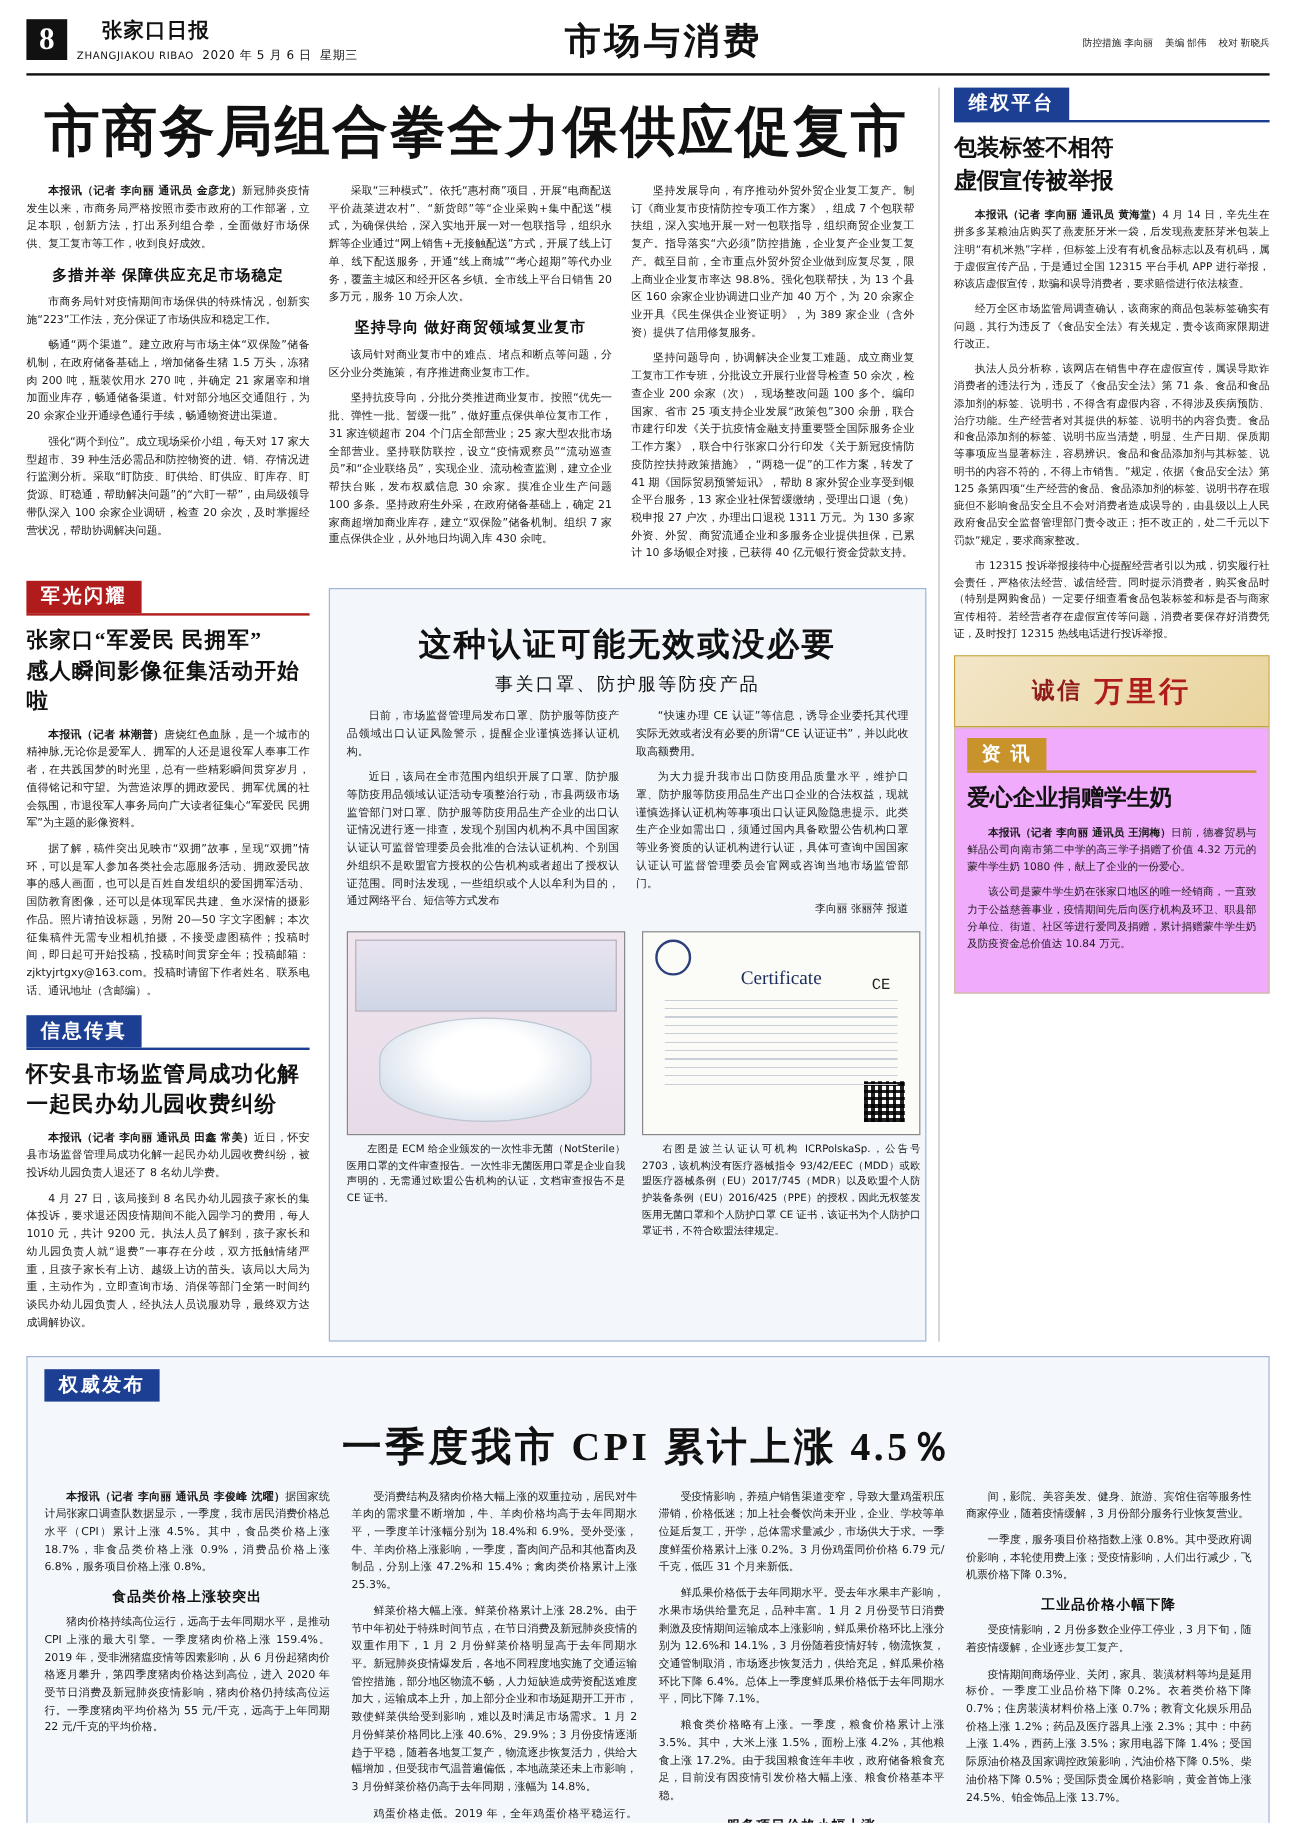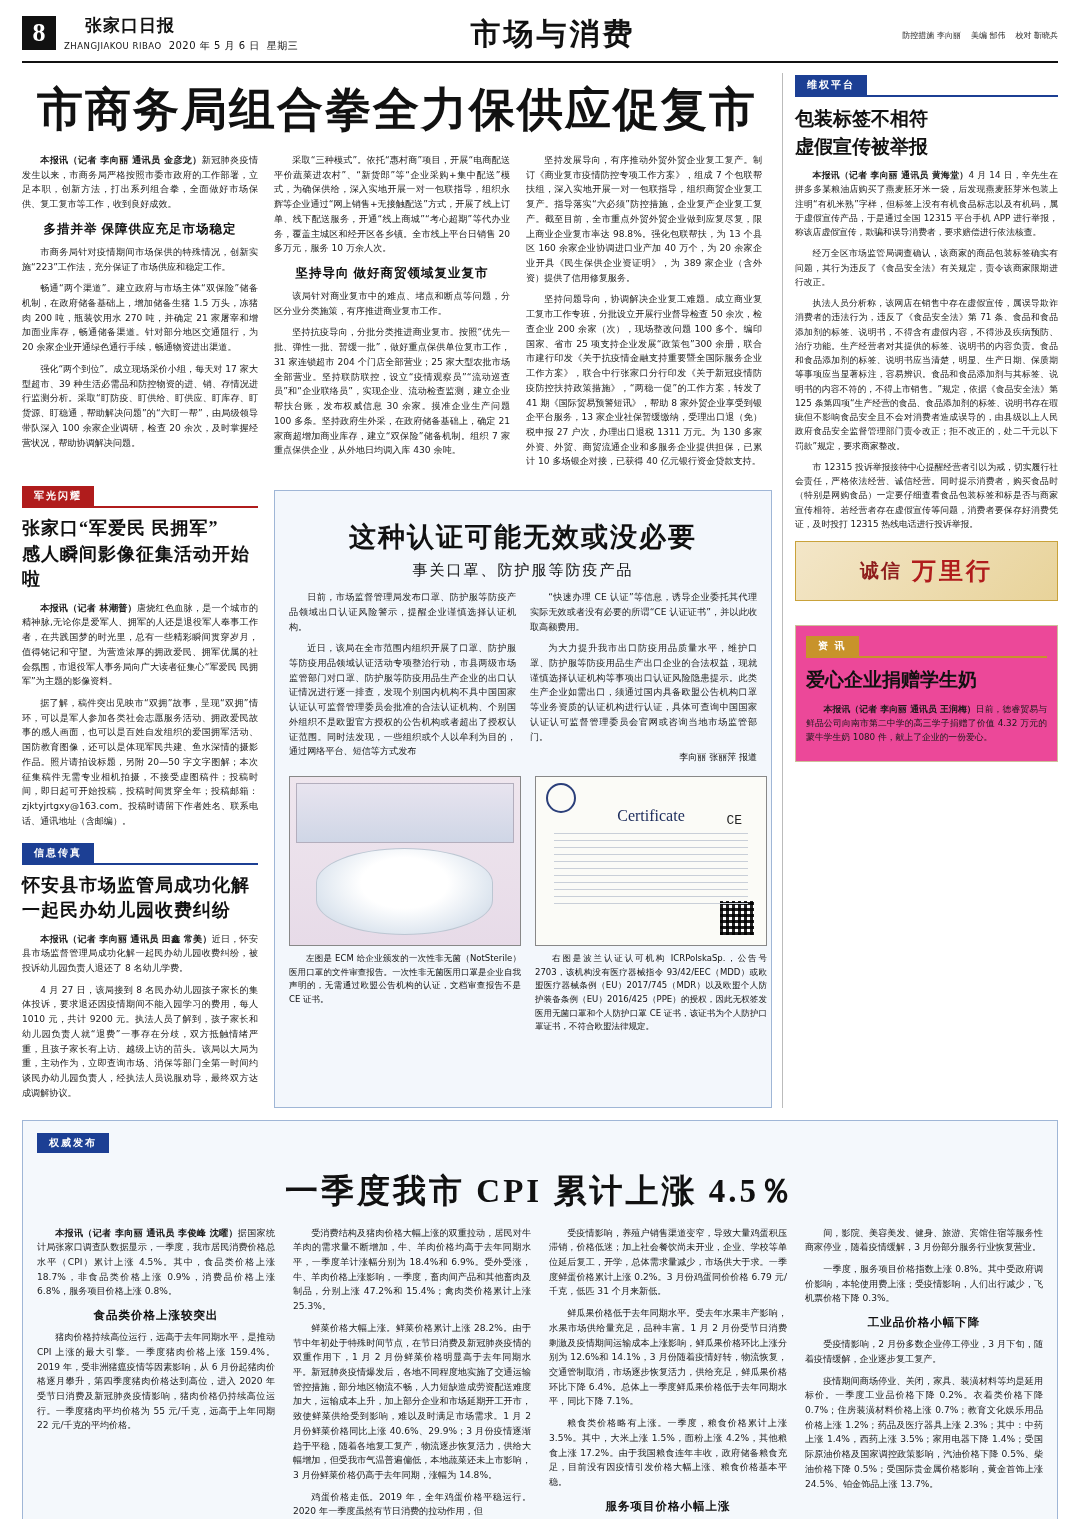--- a/index.html
+++ b/index.html
@@ -46,21 +46,21 @@
 
   .three-col { display:flex; gap:16px; }
   .three-col .col { width:236px; }
 
   p.t { font-size:9.1px; line-height:1.62; text-align:justify; margin:0 0 7px 0; text-indent:2em; color:#1a1a1a; }
   p.t b { font-weight:bold; }
   h3.sub { font-size:12.5px; font-weight:bold; text-align:center; margin:9px 0 7px 0; font-family:"Liberation Serif",serif; letter-spacing:1px;}
 
   
   .tag {
-    display:inline-block; background:#1c3f94; color:#fff; font-size:10px; font-weight:bold;
+    display:inline-block; background:#1c3f94; color:#fff; font-size:16px; font-weight:bold;
     padding:3px 12px; letter-spacing:2px; font-family:"Liberation Serif",serif;
   }
   .tagwrap { border-bottom:2px solid #1c3f94; margin-bottom:8px; }
   .tag.red { background:#b01c1c; }
   .tagwrap.red { border-bottom-color:#b01c1c; }
   .tag.gold { background:#c8932b; }
   .tagwrap.gold { border-bottom-color:#c8932b; }
 
   .secttitle { font-family:"Liberation Serif",serif; font-weight:bold; font-size:18px; line-height:1.42; margin:4px 0 8px 0; letter-spacing:1px;}
 
@@ -118,21 +118,21 @@
 
   .banner {
     margin-top:10px; height:60px; border:1px solid #c9a23a;
     background:linear-gradient(135deg,#f3e6c8,#e8d39a);
     display:flex; align-items:center; justify-content:center; gap:10px;
     font-family:"Liberation Serif",serif; font-weight:bold;
   }
   .banner .b1 { color:#8e1c1c; font-size:19px; letter-spacing:2px; }
   .banner .b2 { color:#b01c1c; font-size:24px; letter-spacing:3px; }
 
-  .news-box { border:1px solid #cdbf9a; background:#ec4899; margin-top:24px; padding:8px 10px 10px 10px; }
+  .news-box { border:1px solid #cdbf9a; background:#f0abfc; margin-top:0; padding:8px 10px 26px 10px; }
 
   
   .bottom { margin-top:12px; border:1px solid #9fb6d6; background:#f4f8fc; padding:10px 14px 12px 14px; }
   .bottom h2 { font-family:"Liberation Serif",serif; font-weight:bold; font-size:33px; text-align:center; letter-spacing:3px; margin:8px 0 12px 0; }
   .bottom .cols { display:flex; gap:18px; }
   .bottom .cols .c { width:243px; }
   .bottom h3.sub { font-size:11.5px; }
 </style>
 </head>
 <body>
@@ -251,20 +251,21 @@
         <span class="b1">诚信</span>
         <span class="b2">万里行</span>
       </div>
 
       <div class="news-box">
         <div class="tagwrap gold">
           <span class="tag gold">资  讯</span>
         </div>
         <div class="rc-title">爱心企业捐赠学生奶</div>
         <p class="t"><b>本报讯（记者 李向丽 通讯员 王润梅）</b><span>日前，德睿贸易与鲜品公司向南市第二中学的高三学子捐赠了价值 4.32 万元的蒙牛学生奶 1080 件，献上了企业的一份爱心。</span></p>
+        <p class="t">该公司是蒙牛学生奶在张家口地区的唯一经销商，一直致力于公益慈善事业，疫情期间先后向医疗机构及环卫、职县部分单位、街道、社区等进行爱同及捐赠，累计捐赠蒙牛学生奶及防疫资金总价值达 10.84 万元。</p>
       </div>
     </div>
   </div>
 
   <div class="bottom">
     <div class="tagwrap" style="display:inline-block; border-bottom:none;">
       <span class="tag">权威发布</span>
     </div>
     <h2>一季度我市 CPI 累计上涨 4.5％</h2>
     <div class="cols">

